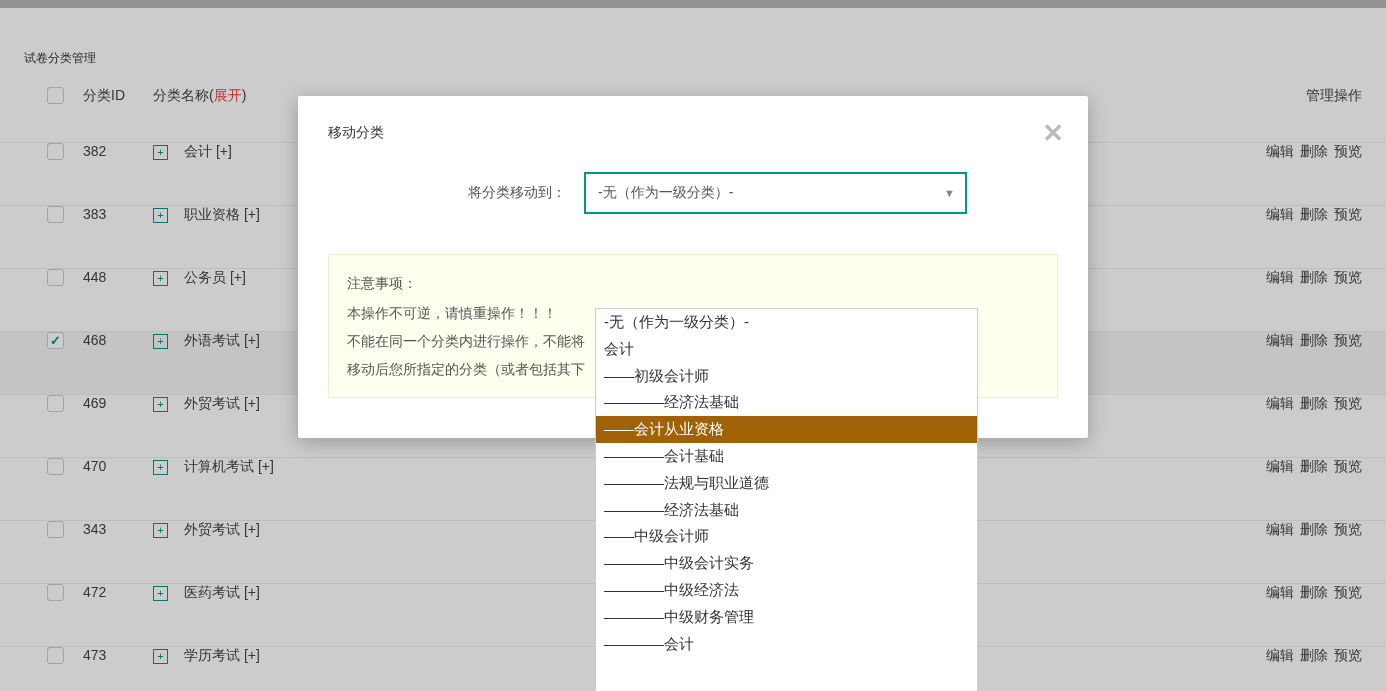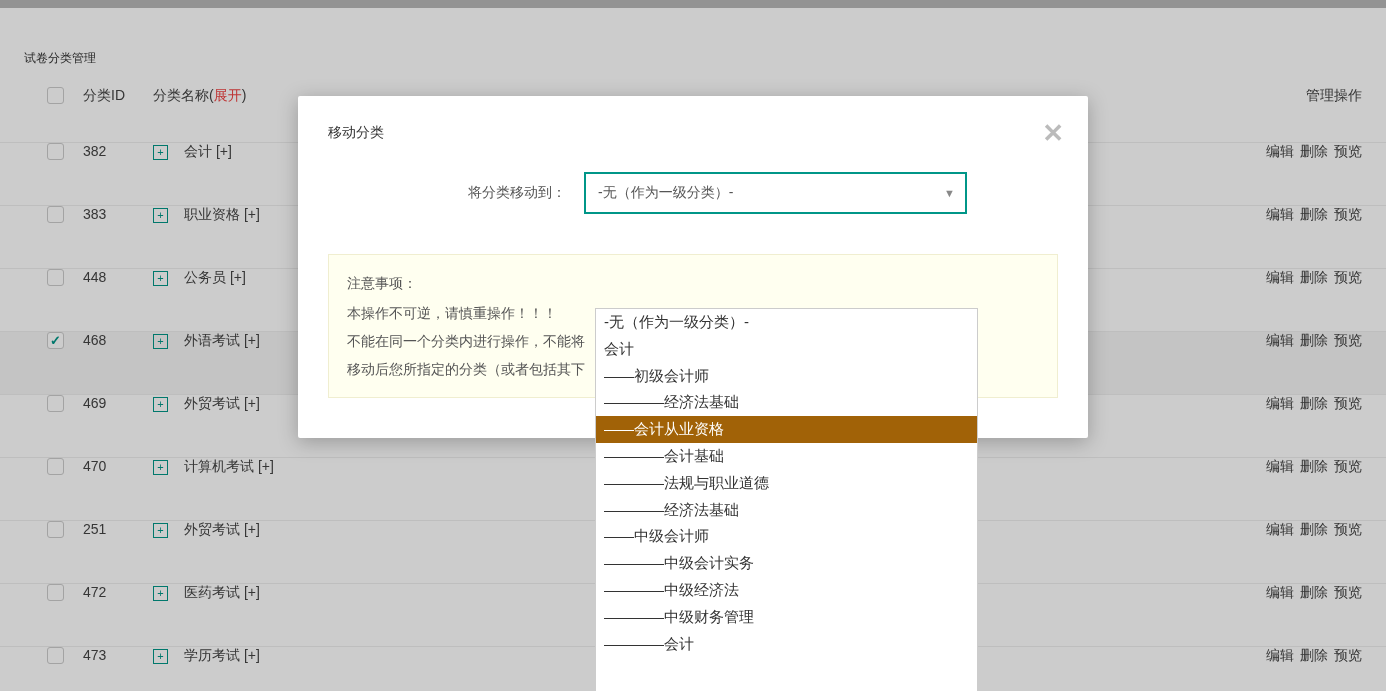--- a/index.html
+++ b/index.html
@@ -273,21 +273,21 @@
           <span><span>计算机考试</span> <span class="suffix">[+]</span></span>
         </div>
         <div class="col-actions">
           <span class="action-link">编辑</span>
           <span class="action-link">删除</span>
           <span class="action-link">预览</span>
         </div>
       </div>
       <div class="tbody-row">
         <div class="col-check"><span class="checkbox"></span></div>
-        <div class="col-id">251</div>
+        <div class="col-id">343</div>
         <div class="col-name">
           <span class="expand-icon">+</span>
           <span><span>外贸考试</span> <span class="suffix">[+]</span></span>
         </div>
         <div class="col-actions">
           <span class="action-link">编辑</span>
           <span class="action-link">删除</span>
           <span class="action-link">预览</span>
         </div>
       </div>

